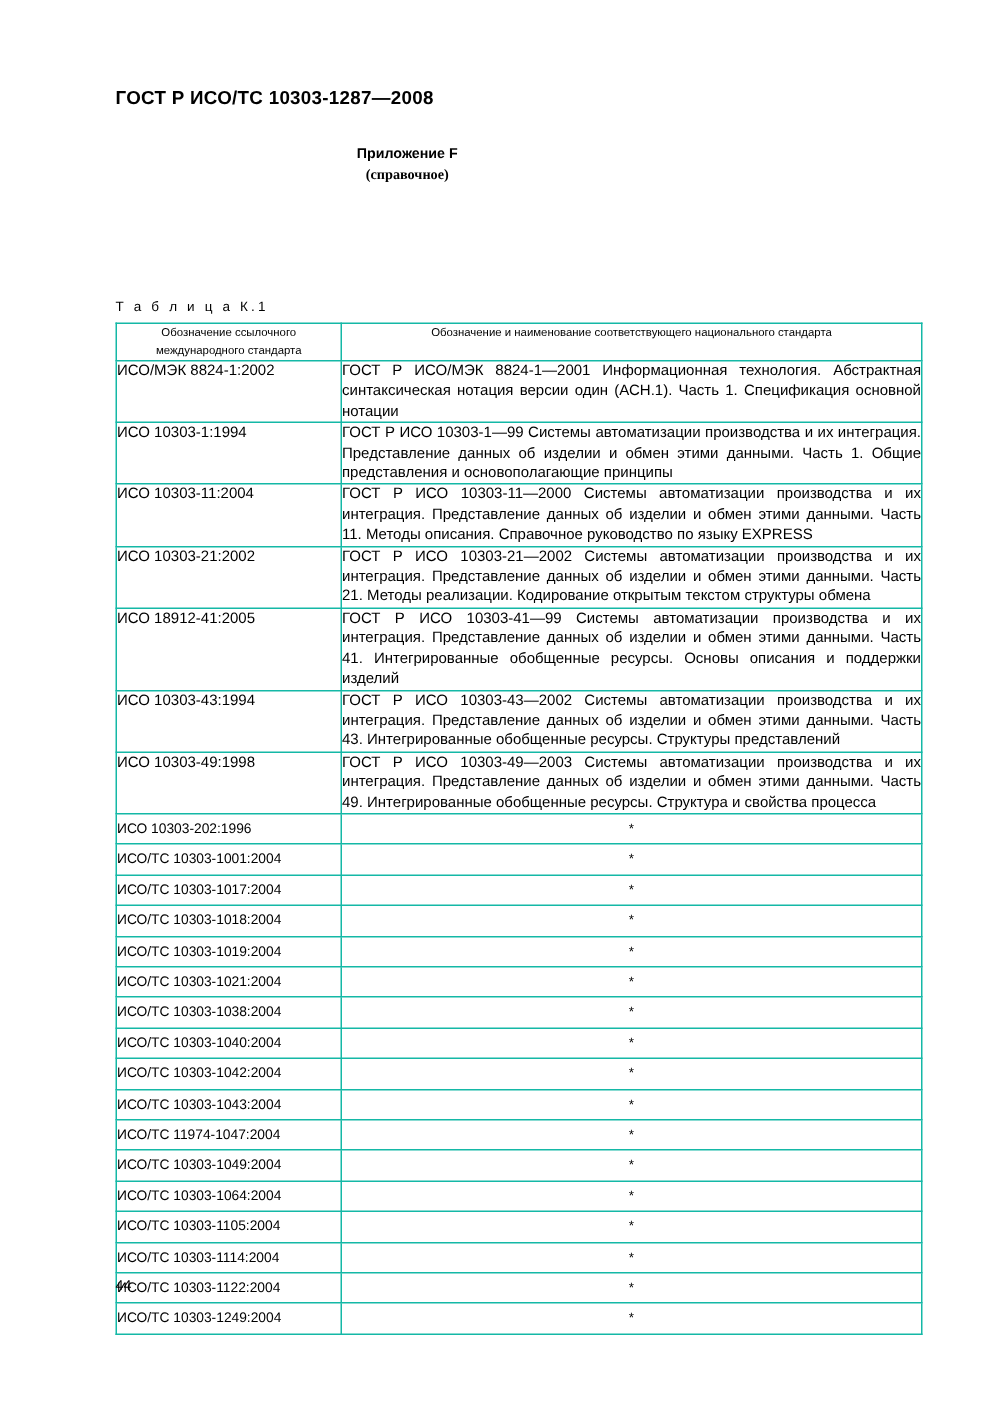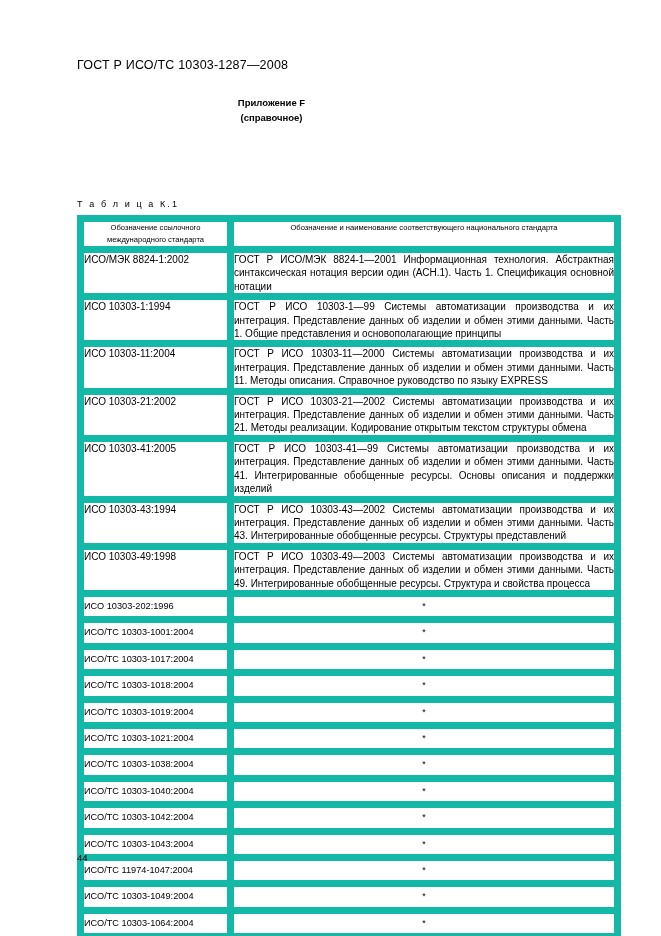--- a/index.html
+++ b/index.html
@@ -19,39 +19,40 @@
     position: absolute;
     left: 0; top: 0;
     width: 661px;
     height: 936px;
   }
   .doc-header {
     position: absolute;
     left: 77px;
     top: 58px;
     font-size: 12.5px;
-    font-weight: normal;
+    font-weight: bold;
     letter-spacing: 0.2px;
   }
   .annex-block {
     position: absolute;
     left: 0;
     top: 95px;
     width: 543px;
     text-align: center;
   }
   .annex-line {
     font-size: 9.5px;
     font-weight: bold;
     line-height: 15px;
   }
   .annex-sub {
     font-size: 9.5px;
     font-weight: bold;
     line-height: 15px;
+    font-family: Liberation Serif, serif;
   }
   .main-title {
     position: absolute;
     left: 0;
     top: 152px;
     width: 661px;
     text-align: center;
     font-size: 10.5px;
     font-weight: bold;
     line-height: 18px;
@@ -66,21 +67,21 @@
   table.ref-table {
     position: absolute;
     left: 77px;
     top: 215px;
     width: 537px;
     border-collapse: collapse;
     table-layout: fixed;
   }
   table.ref-table td,
   table.ref-table th {
-    border: 7px solid #14b8a6;
+    border: 1px solid #14b8a6;
     padding: 0;
     vertical-align: top;
   }
   col.c-left  { width: 150px; }
   col.c-right { width: 387px; }
 
   .hdr-cell {
     font-size: 7.6px;
     font-weight: normal;
     text-align: center;
@@ -165,21 +166,21 @@
         </tr>
         <tr>
           <td class="cell-ref">ИСО 10303-11:2004</td>
           <td class="cell-nat">ГОСТ Р ИСО 10303-11—2000 Системы автоматизации производства и их интеграция. Представление данных об изделии и обмен этими данными. Часть 11. Методы описания. Справочное руководство по языку EXPRESS</td>
         </tr>
         <tr>
           <td class="cell-ref">ИСО 10303-21:2002</td>
           <td class="cell-nat">ГОСТ Р ИСО 10303-21—2002 Системы автоматизации производства и их интеграция. Представление данных об изделии и обмен этими данными. Часть 21. Методы реализации. Кодирование открытым текстом структуры обмена</td>
         </tr>
         <tr>
-          <td class="cell-ref">ИСО 10303-41:2005</td>
+          <td class="cell-ref">ИСО 18912-41:2005</td>
           <td class="cell-nat">ГОСТ Р ИСО 10303-41—99 Системы автоматизации производства и их интеграция. Представление данных об изделии и обмен этими данными. Часть 41. Интегрированные обобщенные ресурсы. Основы описания и поддержки изделий</td>
         </tr>
         <tr>
           <td class="cell-ref">ИСО 10303-43:1994</td>
           <td class="cell-nat">ГОСТ Р ИСО 10303-43—2002 Системы автоматизации производства и их интеграция. Представление данных об изделии и обмен этими данными. Часть 43. Интегрированные обобщенные ресурсы. Структуры представлений</td>
         </tr>
         <tr>
           <td class="cell-ref">ИСО 10303-49:1998</td>
           <td class="cell-nat">ГОСТ Р ИСО 10303-49—2003 Системы автоматизации производства и их интеграция. Представление данных об изделии и обмен этими данными. Часть 49. Интегрированные обобщенные ресурсы. Структура и свойства процесса</td>
         </tr>

